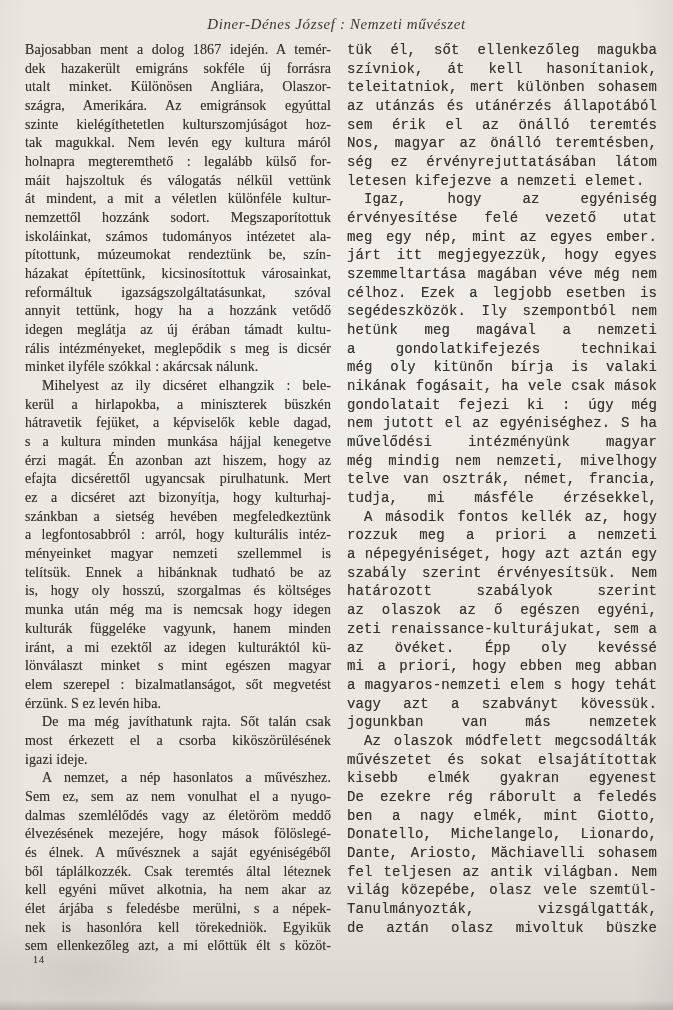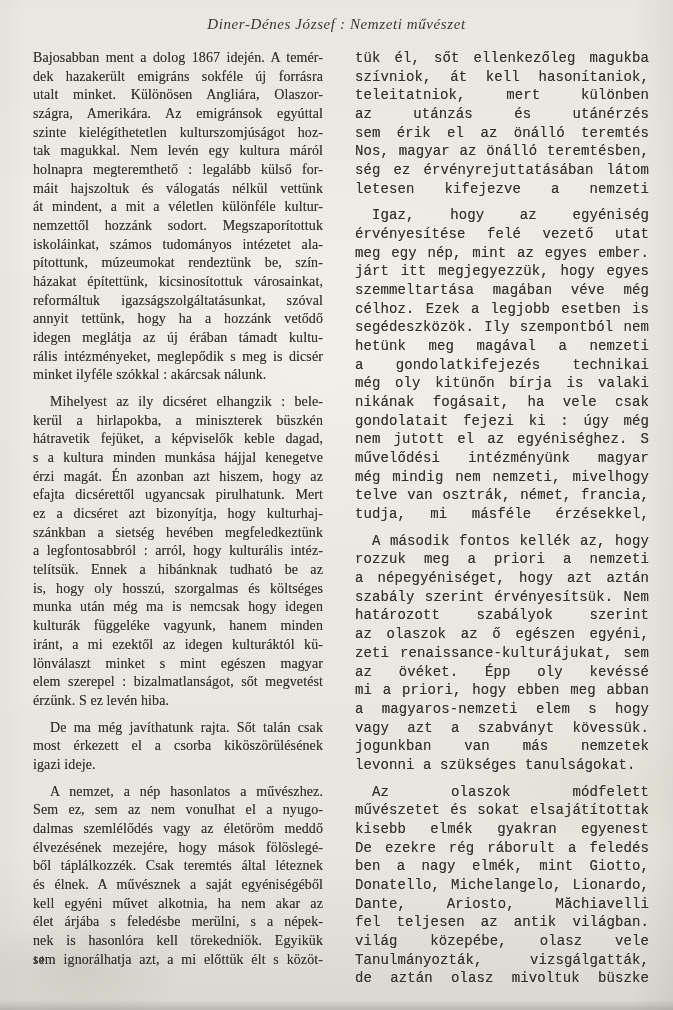--- a/index.html
+++ b/index.html
@@ -32,21 +32,21 @@
   .columns {
     position: absolute;
     top: 41px;
     left: 25px;
     width: 632px;
     display: flex;
     gap: 16px;
   }
   .col { width: 306px; }
   .col.right { width: 310px; font-family: Liberation Mono, monospace; }
-  .para { margin: 8px; padding: 0; }
+  .para { margin: 0; padding: 0; }
   .line {
     height: 18.68px;
     line-height: 18.68px;
     font-size: 14px;
     text-align: justify;
     text-align-last: justify;
     overflow: hidden;
     white-space: normal;
     letter-spacing: 0.1px;
     text-shadow: 0 0 0.5px rgba(55,50,44,0.55);
@@ -94,45 +94,46 @@
         <div class="para">
           <div class="line indent">Mihelyest az ily dicséret elhangzik : bele-</div>
           <div class="line">kerül a hirlapokba, a miniszterek büszkén</div>
           <div class="line">hátravetik fejüket, a képviselők keble dagad,</div>
           <div class="line">s a kultura minden munkása hájjal kenegetve</div>
           <div class="line">érzi magát. Én azonban azt hiszem, hogy az</div>
           <div class="line">efajta dicsérettől ugyancsak pirulhatunk. Mert</div>
           <div class="line">ez a dicséret azt bizonyítja, hogy kulturhaj-</div>
           <div class="line">szánkban a sietség hevében megfeledkeztünk</div>
           <div class="line">a legfontosabbról : arról, hogy kulturális intéz-</div>
+          <div class="line">ményeinket magyar nemzeti szellemmel is</div>
           <div class="line">telítsük. Ennek a hibánknak tudható be az</div>
           <div class="line">is, hogy oly hosszú, szorgalmas és költséges</div>
           <div class="line">munka után még ma is nemcsak hogy idegen</div>
           <div class="line">kulturák függeléke vagyunk, hanem minden</div>
           <div class="line">iránt, a mi ezektől az idegen kulturáktól kü-</div>
           <div class="line">lönválaszt minket s mint egészen magyar</div>
           <div class="line">elem szerepel : bizalmatlanságot, sőt megvetést</div>
           <div class="line end">érzünk. S ez levén hiba.</div>
         </div>
         <div class="para">
           <div class="line indent">De ma még javíthatunk rajta. Sőt talán csak</div>
           <div class="line">most érkezett el a csorba kiköszörülésének</div>
           <div class="line end">igazi ideje.</div>
         </div>
         <div class="para">
           <div class="line indent">A nemzet, a nép hasonlatos a művészhez.</div>
           <div class="line">Sem ez, sem az nem vonulhat el a nyugo-</div>
           <div class="line">dalmas szemlélődés vagy az életöröm meddő</div>
           <div class="line">élvezésének mezejére, hogy mások fölöslegé-</div>
+          <div class="line">és élnek. A művésznek a saját egyéniségéből</div>
           <div class="line">ből táplálkozzék. Csak teremtés által léteznek</div>
-          <div class="line">és élnek. A művésznek a saját egyéniségéből</div>
           <div class="line">kell egyéni művet alkotnia, ha nem akar az</div>
           <div class="line">élet árjába s feledésbe merülni, s a népek-</div>
           <div class="line">nek is hasonlóra kell törekedniök. Egyikük</div>
-          <div class="line">sem ignorálhatja azt, a mi előttük élt s közöt-</div>
+          <div class="line">sem ellenkezőleg azt, a mi előttük élt s közöt-</div>
         </div>
       </div>
     <div class="col right">
         <div class="para">
           <div class="line">tük él, sőt ellenkezőleg magukba kell mindazt</div>
           <div class="line">szívniok, át kell hasonítaniok, egyéniségükkel</div>
           <div class="line">teleitatniok, mert különben sohasem jutnak ki</div>
           <div class="line">az utánzás és utánérzés állapotából és soha-</div>
           <div class="line">sem érik el az önálló teremtés magasságait.</div>
           <div class="line">Nos, magyar az önálló teremtésben, az egyéni-</div>
@@ -164,21 +165,20 @@
           <div class="line">a népegyéniséget, hogy azt aztán egy előírt</div>
           <div class="line">szabály szerint érvényesítsük. Nem előre meg-</div>
           <div class="line">határozott szabályok szerint teremtették meg</div>
           <div class="line">az olaszok az ő egészen egyéni, művet nem-</div>
           <div class="line">zeti renaissance-kulturájukat, sem a franciák</div>
           <div class="line">az övéket. Épp oly kevéssé dönthetjük el</div>
           <div class="line">mi a priori, hogy ebben meg abban rejtőzik</div>
           <div class="line">a magyaros-nemzeti elem s hogy tehát ezt</div>
           <div class="line">vagy azt a szabványt kövessük. Ellenben</div>
           <div class="line">jogunkban van más nemzetek fejlődéséből</div>
-          <div class="line end">levonni a szükséges tanulságokat.</div>
         </div>
         <div class="para">
           <div class="line indent">Az olaszok módfelett megcsodálták az antik</div>
           <div class="line">művészetet és sokat elsajátítottak belőle ; a</div>
           <div class="line">kisebb elmék gyakran egyenest utánozták is.</div>
           <div class="line">De ezekre rég ráborult a feledés fátyla. Ellen-</div>
           <div class="line">ben a nagy elmék, mint Giotto, Mantegna,</div>
           <div class="line">Donatello, Michelangelo, Lionardo, Mantegna,</div>
           <div class="line">Dante, Ariosto, Măchiavelli sohasem olvadtak</div>
           <div class="line">fel teljesen az antik világban. Nem állottak e</div>

